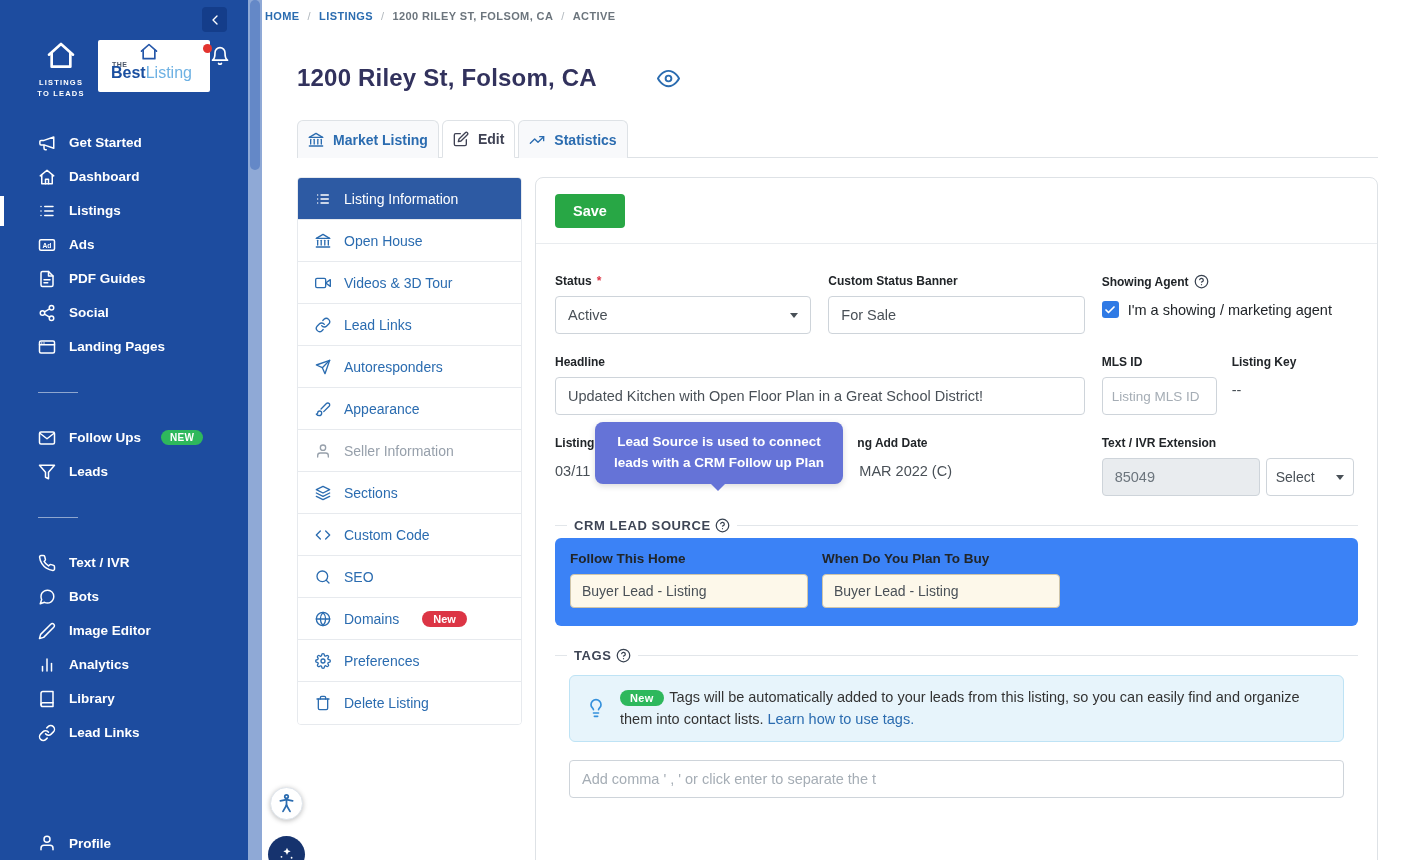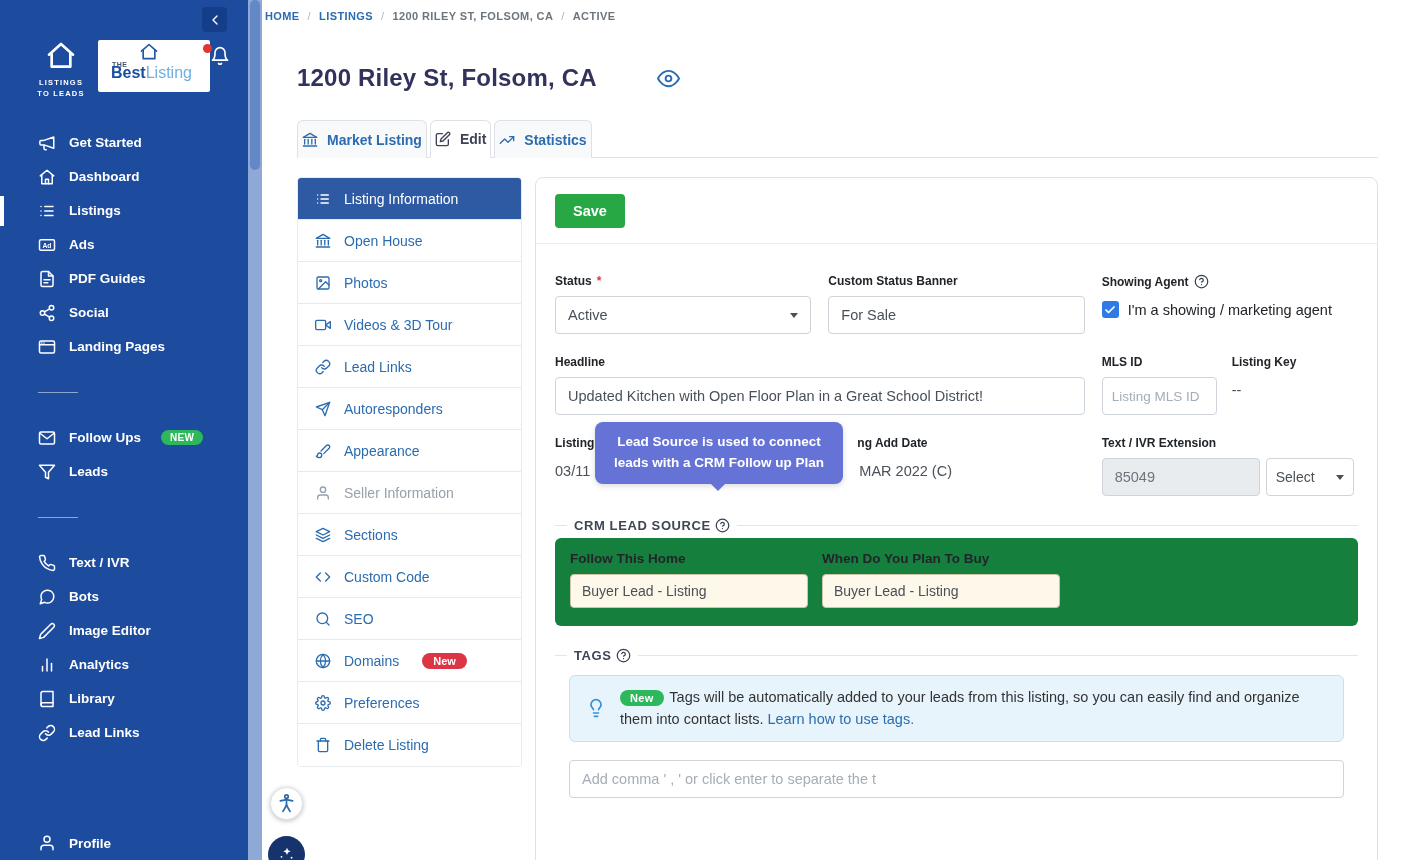--- a/index.html
+++ b/index.html
@@ -41,21 +41,21 @@
   .breadcrumb { padding:10px 0 0 3px; font-size:11px; font-weight:700; letter-spacing:.4px; display:flex; gap:8px; align-items:center; }
   .crumb-link { color:#2b6cb0; text-decoration:none; cursor:pointer; }
   .crumb-muted { color:#6c757d; text-decoration:none; }
   .crumb-sep { color:#b0b7bd; font-weight:400; }
   .content { padding:0 46px 0 35px; }
   .title-row { margin-top:42px; display:flex; align-items:center; gap:60px; }
   .title-row h1 { font-size:24px; font-weight:700; color:#32325d; letter-spacing:.2px; }
   .eye { width:23px; height:23px; color:#2b6cb0; cursor:pointer; }
 
   .tab-bar { margin-top:28px; display:flex; border-bottom:1px solid #dee2e6; }
-  .tab { display:flex; align-items:center; gap:9px; padding:10px 4px; font-size:14px; font-weight:700; color:#2b6cb0; background:#f8f9fb; border:1px solid #dee2e6; border-bottom:none; border-radius:6px 6px 0 0; margin-right:3px; margin-bottom:-1px; cursor:pointer; }
+  .tab { display:flex; align-items:center; gap:9px; padding:10px 10px; font-size:14px; font-weight:700; color:#2b6cb0; background:#f8f9fb; border:1px solid #dee2e6; border-bottom:none; border-radius:6px 6px 0 0; margin-right:3px; margin-bottom:-1px; cursor:pointer; }
   .tab .icon { width:16px; height:16px; }
   .tab.active { background:#fff; color:#3f4254; border-bottom:1px solid #fff; }
 
   .edit-layout { display:flex; gap:13px; margin-top:19px; align-items:flex-start; }
 
   
   .subnav { width:225px; flex-shrink:0; border:1px solid #e7eaee; border-radius:4px; overflow:hidden; background:#fff; }
   .sn-item { display:flex; align-items:center; gap:13px; height:42px; padding:0 17px; color:#2b6cb0; font-size:14px; font-weight:500; border-bottom:1px solid #e7eaee; cursor:pointer; background:#fff; }
   .sn-item:last-child { border-bottom:none; }
   .sn-item .icon { width:16px; height:16px; flex-shrink:0; }
@@ -93,21 +93,21 @@
   .select-box.small { width:88px; padding:0 9px; font-size:14px; flex-shrink:0; }
 
   
   .tooltip { position:absolute; left:59px; top:244px; width:248px; background:#6573d7; color:#fff; border-radius:8px; padding:10px 12px; font-size:13.5px; font-weight:700; line-height:1.55; text-align:center; z-index:5; box-shadow:0 2px 6px rgba(0,0,0,.15); }
   .tooltip::after { content:""; position:absolute; bottom:-7px; left:115px; border-left:8px solid transparent; border-right:8px solid transparent; border-top:8px solid #6573d7; }
 
   
   .fs { border:0; border-top:1px solid #e2e6ea; margin-top:22px; padding:0; }
   .fs legend { margin-left:12px; padding:0 7px; font-size:13px; font-weight:700; letter-spacing:.6px; color:#3e4555; }
   .fs legend .help { vertical-align:-3px; margin-left:4px; display:inline-block; }
-  .crm-box { margin-top:5px; background:#15803d; border-radius:6px; padding:13px 15px 18px; display:grid; grid-template-columns:238px 238px; column-gap:14px; }
+  .crm-box { margin-top:5px; background:#3b82f6; border-radius:6px; padding:13px 15px 18px; display:grid; grid-template-columns:238px 238px; column-gap:14px; }
   .crm-field label { display:block; font-size:13.5px; font-weight:700; color:#212529; margin-bottom:8px; }
   .crm-input { width:100%; height:34px; border:1px solid #cfc5a9; border-radius:4px; background:#fdf8ea; padding:0 11px; font-size:14px; color:#495057; font-family:inherit; }
   .fs-inner { padding:12px 14px 0; }
   .alert { background:#e7f4fb; border:1px solid #bee3f5; border-radius:6px; padding:10px 16px; display:flex; gap:14px; align-items:center; }
   .alert .bulb { width:20px; height:20px; color:#3490dc; flex-shrink:0; }
   .alert-text { font-size:14.5px; color:#333; line-height:1.55; }
   .badge-green.inline { margin:0 2px 0 0; font-size:11px; padding:2px 10px; border-radius:10px; }
   .link { color:#2b6cb0; text-decoration:none; cursor:pointer; }
   .tags-input { margin-top:18px; margin-bottom:16px; }
 
@@ -412,30 +412,20 @@
                   <line x1="20" y1="11" x2="20" y2="18"></line>
                   <line x1="2" y1="21" x2="22" y2="21"></line>
                   <line x1="2" y1="8" x2="22" y2="8"></line>
                 </svg>
               </span>
               <span>Open House</span>
             </div>
             <div class="sn-item">
               <span class="icon">
                 <svg viewBox="0 0 24 24">
-                  <rect x="3" y="3" width="18" height="18" rx="2"></rect>
-                  <circle cx="8.5" cy="8.5" r="1.5"></circle>
-                  <polyline points="21 15 16 10 5 21"></polyline>
-                </svg>
-              </span>
-              <span>Photos</span>
-            </div>
-            <div class="sn-item">
-              <span class="icon">
-                <svg viewBox="0 0 24 24">
                   <polygon points="23 7 16 12 23 17 23 7"></polygon>
                   <rect x="1" y="5" width="15" height="14" rx="2"></rect>
                 </svg>
               </span>
               <span>Videos &amp; 3D Tour</span>
             </div>
             <div class="sn-item">
               <span class="icon">
                 <svg viewBox="0 0 24 24">
                   <path d="M10 13a5 5 0 0 0 7.54.54l3-3a5 5 0 0 0-7.07-7.07l-1.72 1.71"></path>

